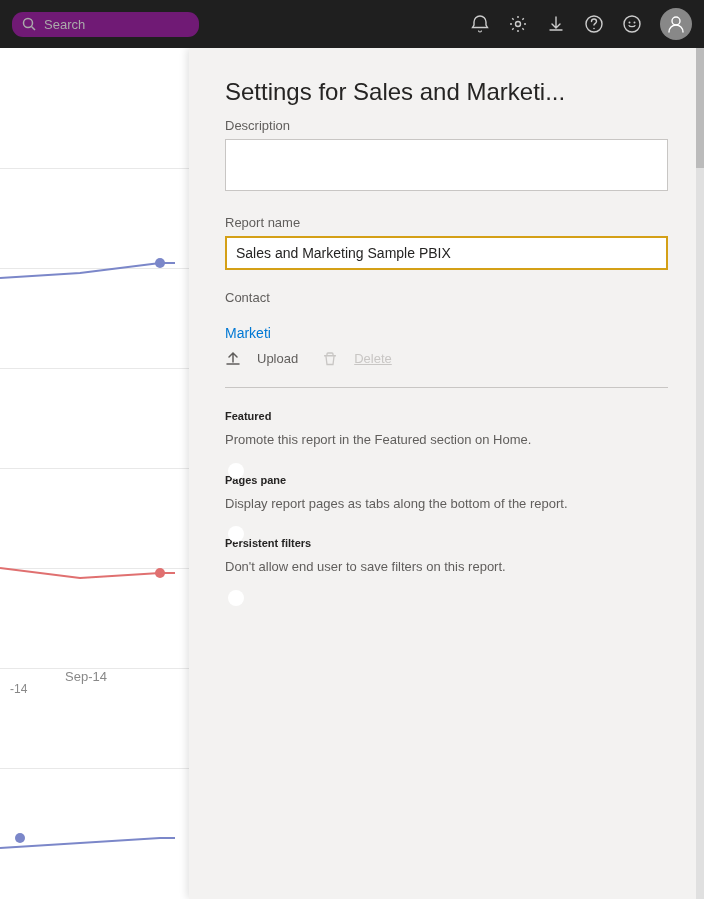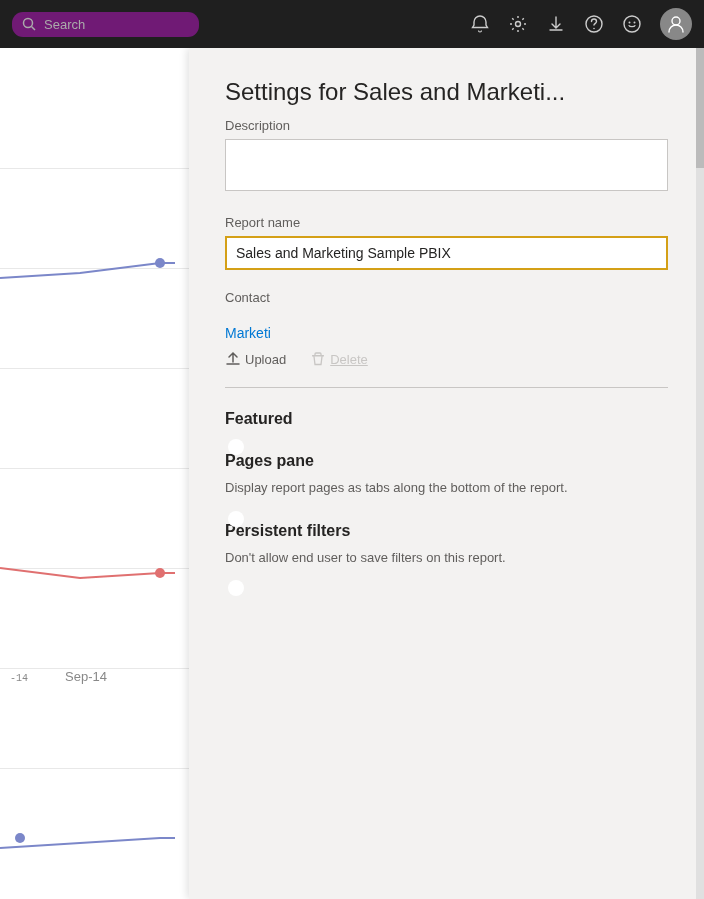--- a/index.html
+++ b/index.html
@@ -159,22 +159,21 @@
     }
 
     .snapshot-actions {
       display: flex;
       gap: 24px;
       align-items: center;
     }
 
     .snapshot-btn {
       display: flex;
-      align-items: center;
-      gap: 4px;
+      gap: 16px;
       background: none;
       border: none;
       cursor: pointer;
       font-size: 13px;
       color: #605e5c;
       padding: 0;
       font-family: inherit;
     }
 
     .snapshot-btn.disabled {
@@ -183,21 +182,21 @@
       text-decoration: underline;
     }
 
     .divider {
       border: none;
       border-top: 1px solid #c8c6c4;
       margin: 18px 0 22px 0;
     }
 
     .section-title {
-      font-size: 16px;
+      font-size: 11px;
       font-weight: 600;
       color: #252423;
       margin-bottom: 8px;
     }
 
     .section-description {
       font-size: 13px;
       color: #605e5c;
       margin-bottom: 10px;
       line-height: 1.5;
@@ -346,21 +345,21 @@
         <polyline points="0,230 80,225 160,215 175,215" stroke="#7b87c9" stroke-width="2" fill="none"></polyline>
         <circle cx="160" cy="215" r="5" fill="#7b87c9"></circle>
 
         <polyline points="0,520 80,530 160,525 175,525" stroke="#e07070" stroke-width="2" fill="none"></polyline>
         <circle cx="160" cy="525" r="5" fill="#e07070"></circle>
 
         <polyline points="0,800 80,795 160,790 175,790" stroke="#7b87c9" stroke-width="2" fill="none"></polyline>
         <circle cx="20" cy="790" r="5" fill="#7b87c9"></circle>
       </svg>
 
-      <div style="position:absolute; bottom:215px; left:10px; font-size:10px; color:#888;font-family:Liberation Mono, monospace;">-14</div>
+      <div style="position:absolute; bottom:203px; left:10px; font-size:12px; color:#888;">-14</div>
       <div style="position:absolute; bottom:215px; left:65px; font-size:13px; color:#888;">Sep-14</div>
     </div>
   </div>
 
   <div class="settings-panel">
 
     <div class="scrollbar-track">
       <div class="scrollbar-thumb"></div>
     </div>
 
@@ -398,20 +397,23 @@
           </svg>
           <span style="color:#c8c6c4;">Delete</span>
         </button>
       </div>
     </div>
 
     <hr class="divider">
 
     <div class="toggle-section">
       <div class="section-title">Featured</div>
+      <div class="section-description">
+        <span>Promote this report in the Featured section on Home.</span>
+      </div>
       <label class="toggle-switch">
         <input type="checkbox" style="">
         <div class="toggle-track">
           <div class="toggle-thumb"></div>
         </div>
       </label>
     </div>
 
     <div class="toggle-section">
       <div class="section-title">Pages pane</div>

